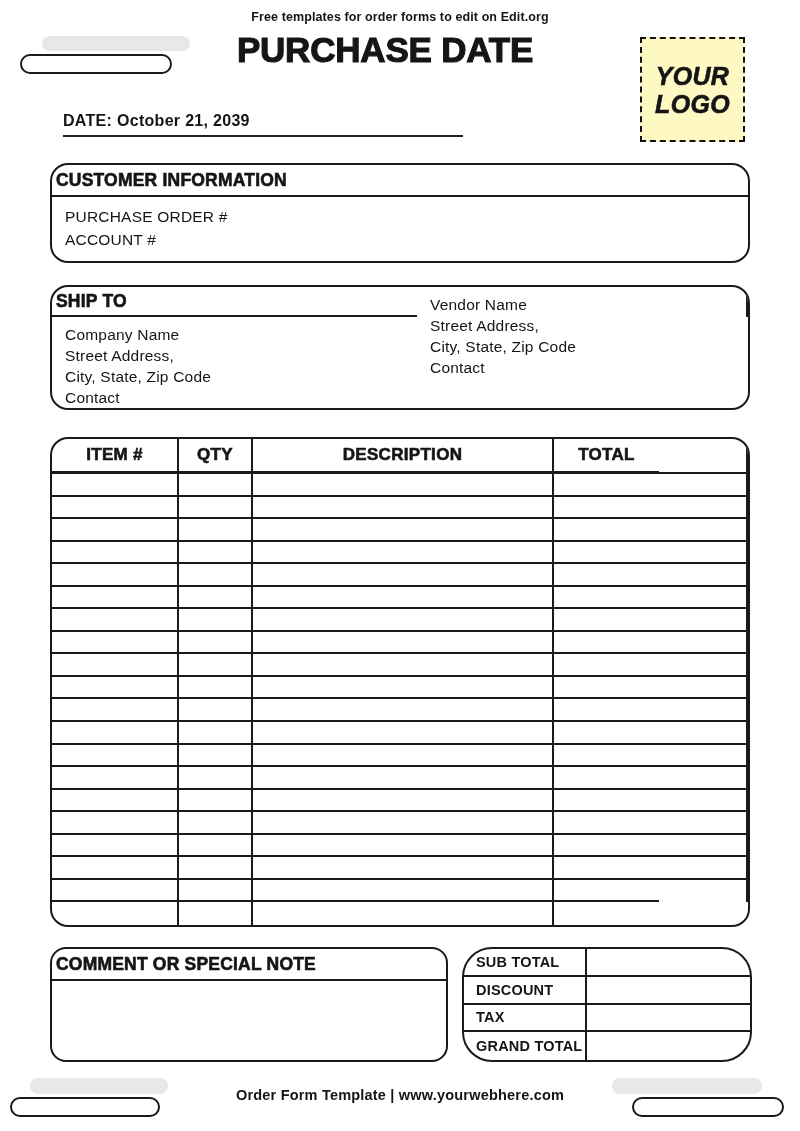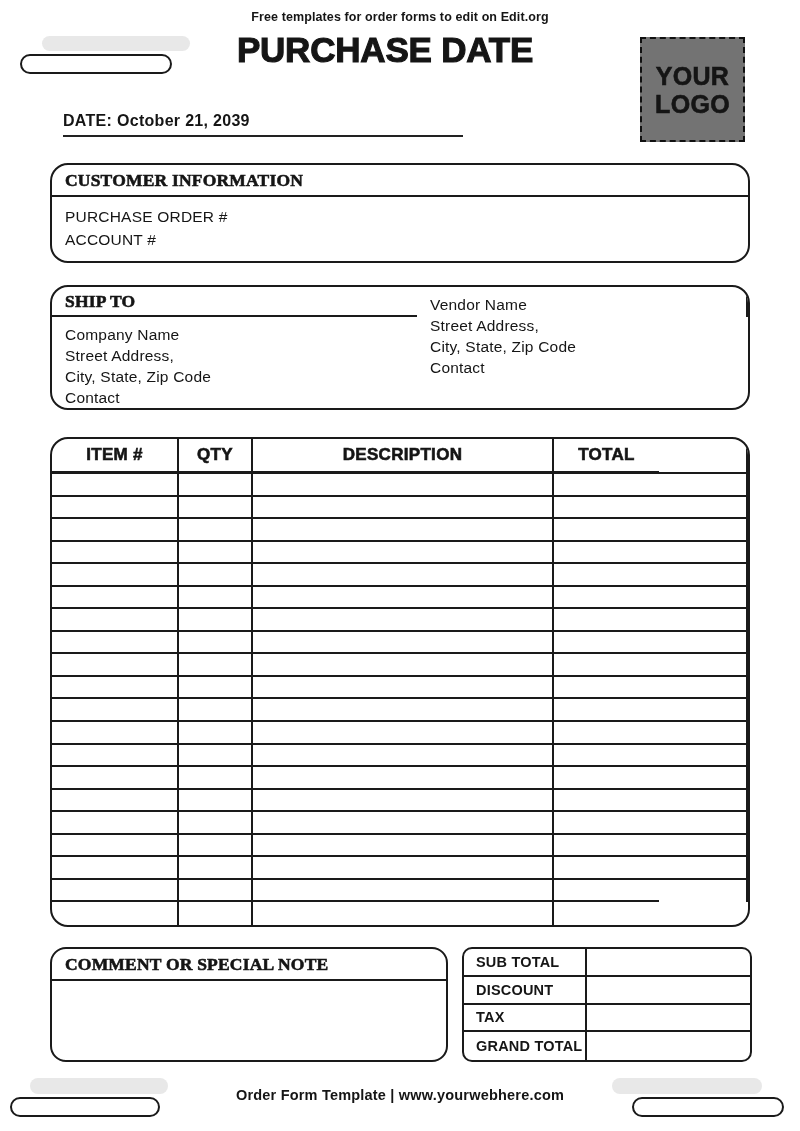--- a/index.html
+++ b/index.html
@@ -27,37 +27,37 @@
     left:0; right:0; top:10px; text-align:center;
     font-size:12.5px; font-weight:bold; letter-spacing:.1px;
   }
   .page-title{
     left:0; right:30px; top:30px; text-align:center;
     font-size:35px; font-weight:bold; letter-spacing:-.2px;
     -webkit-text-stroke:1.1px var(--ink);
   }
   .logo-box{
     left:640px; top:37px; width:105px; height:105px;
-    border:2.5px dashed #111; background:#737373;
+    border:2.5px dashed #111; background:#fef9c3;
     display:flex; align-items:center; justify-content:center; text-align:center;
     font-size:25px; line-height:1.12; font-weight:bold;
-    -webkit-text-stroke:.6px var(--ink); letter-spacing:.3px;
+    -webkit-text-stroke:.6px var(--ink); letter-spacing:.3px;font-style:italic;
   }
   .date-line{
     left:63px; top:112px; width:400px;
     border-bottom:2.5px solid #222; padding-bottom:5px;
     font-size:16px; font-weight:600; letter-spacing:.3px;
   }
 
   
   .box{ background:#fff; border:2px solid var(--line); overflow:hidden; }
   .sec-title{
     font-size:17.5px; font-weight:bold; letter-spacing:.2px;
     -webkit-text-stroke:.6px var(--ink);
-    display:flex; align-items:center; padding:0 13px;font-family:Liberation Serif, serif;
+    display:flex; align-items:center; padding:0 4px;
   }
 
   
   .customer-box{ left:50px; top:163px; width:700px; height:100px; border-radius:18px; }
   .customer-box .sec-title{ height:32px; border-bottom:2.5px solid var(--line); }
   .customer-body{ padding:9px 13px; font-size:15.5px; font-weight:400; line-height:22.5px; letter-spacing:.2px; }
 
   
   .vendor-box{
     left:50px; top:285px; width:700px; height:125px; border-radius:18px;
@@ -86,21 +86,21 @@
   }
   .po-table .c-last{ border-right:none; }
   .po-table .r-last{ border-bottom:none; }
 
   
   .comment-box{ left:50px; top:947px; width:398px; height:115px; border-radius:16px; }
   .comment-box .sec-title{ height:32px; border-bottom:2.5px solid var(--line);text-align:right; }
   .comment-area{ height:79px; }
 
   .totals-box{
-    left:462px; top:947px; width:290px; height:115px; border-radius:10px;
+    left:462px; top:947px; width:290px; height:115px; border-radius:30px;
     background:#fff; border:2px solid var(--line); overflow:hidden;
     display:grid; grid-template-columns:123px 1fr; grid-template-rows:repeat(4,1fr);
   }
   .totals-box .t-label{
     display:flex; align-items:center; padding-left:12px;
     font-size:14.5px; font-weight:600; letter-spacing:.2px;
     border-right:2px solid var(--line); border-bottom:2px solid var(--line);
   }
   .totals-box .t-value{ border-bottom:2px solid var(--line); }
   .totals-box .r-last{ border-bottom:none; }

